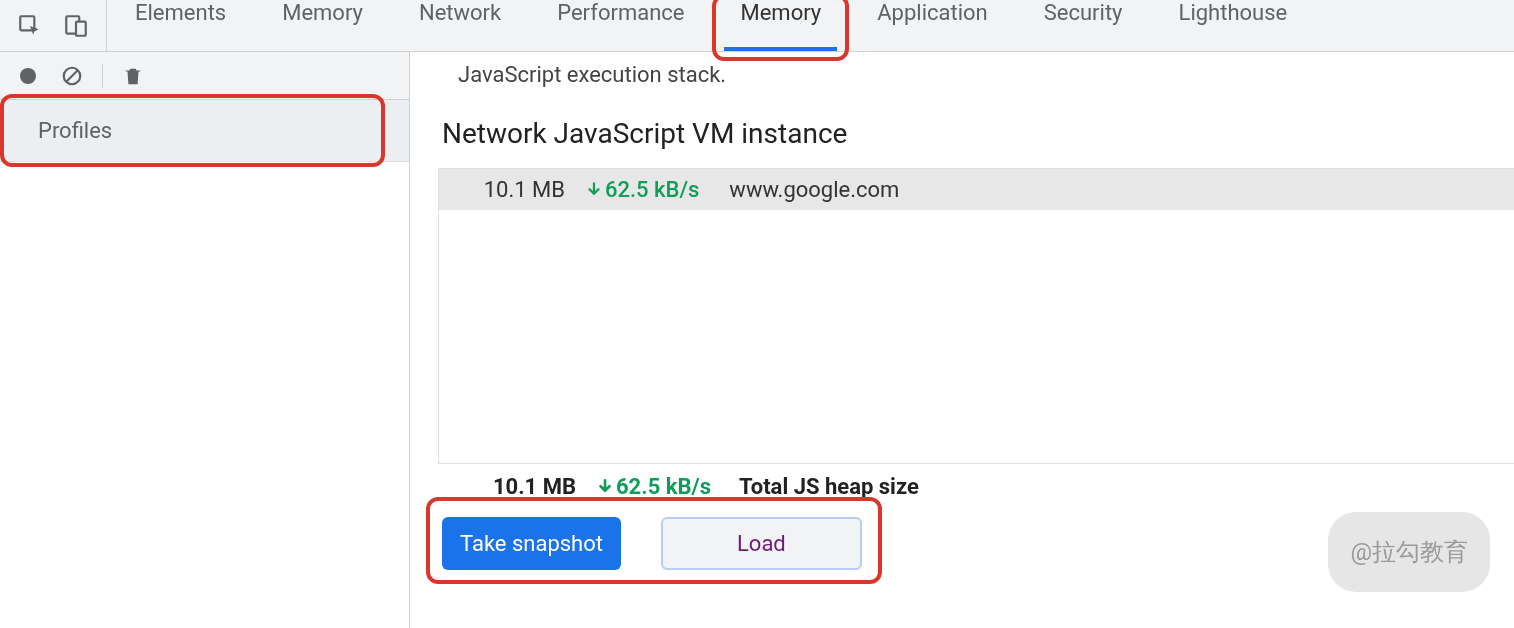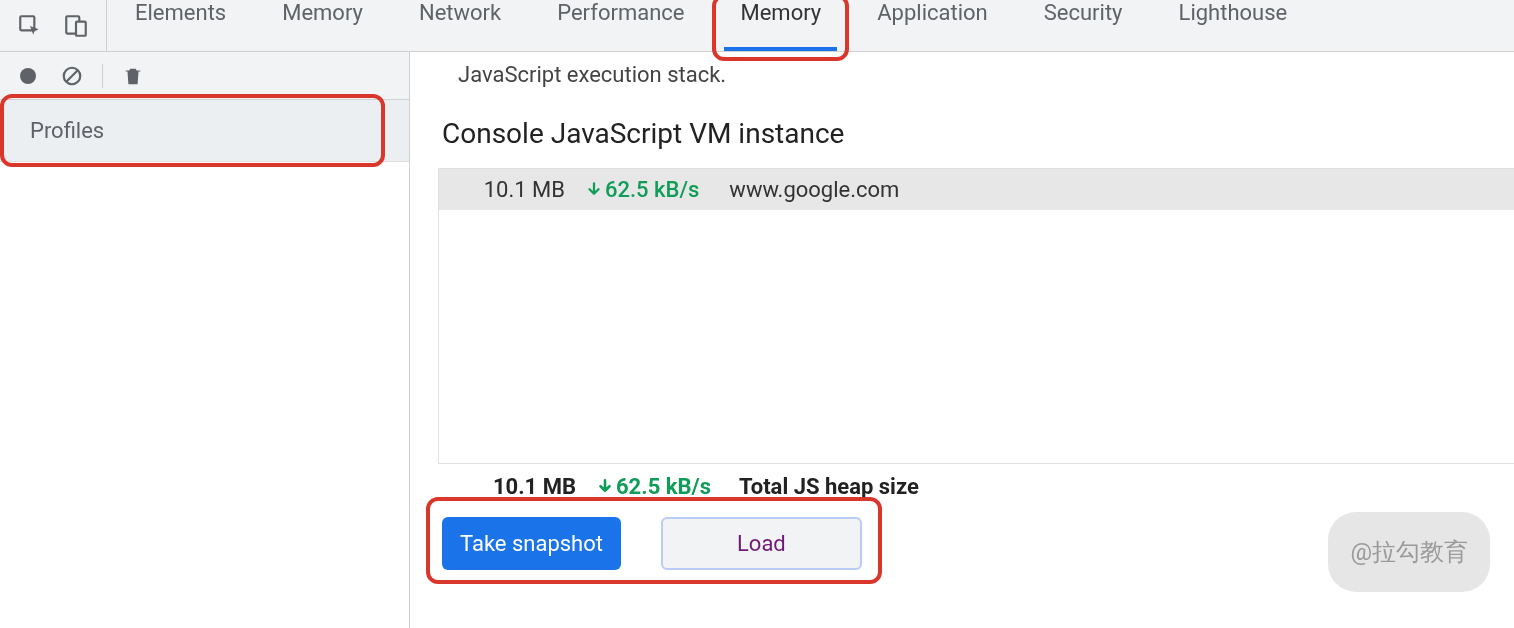--- a/index.html
+++ b/index.html
@@ -106,21 +106,21 @@
       justify-content: center;
       color: #5f6368;
       cursor: pointer;
     }
     .tool-sep {
       width: 1px;
       height: 24px;
       background: #cfcfcf;
     }
     .sidebar-header {
-      padding: 18px 30px;
+      padding: 18px 38px;
       background: #eceff1;
       color: #5f6368;
       font-size: 22px;
       border-bottom: 1px solid #e0e0e0;
       position: relative;
     }
     .annot-box-profiles {
       position: absolute;
       top: -6px;
       left: 0;
@@ -326,21 +326,21 @@
       <span>Profiles</span>
       <div class="annot-box-profiles"></div>
     </div>
   </div>
 
   <div class="main">
     <div class="partial-text">JavaScript execution stack.</div>
 
     <div class="main-inner">
 
-      <div class="section-title">Console JavaScript VM instance</div>
+      <div class="section-title">Network JavaScript VM instance</div>
 
       <div class="vm-panel">
         <div class="vm-row">
           <span class="vm-size">10.1 MB</span>
           <span class="vm-rate">
             <svg width="18" height="18" viewBox="0 0 24 24" fill="#0f9d58">
                 <path d="M12 3v14m0 0l-6-6m6 6l6-6" stroke="#0f9d58" stroke-width="3" fill="none" stroke-linecap="round"></path>
               </svg>
             <span>62.5 kB/s</span>
           </span>

